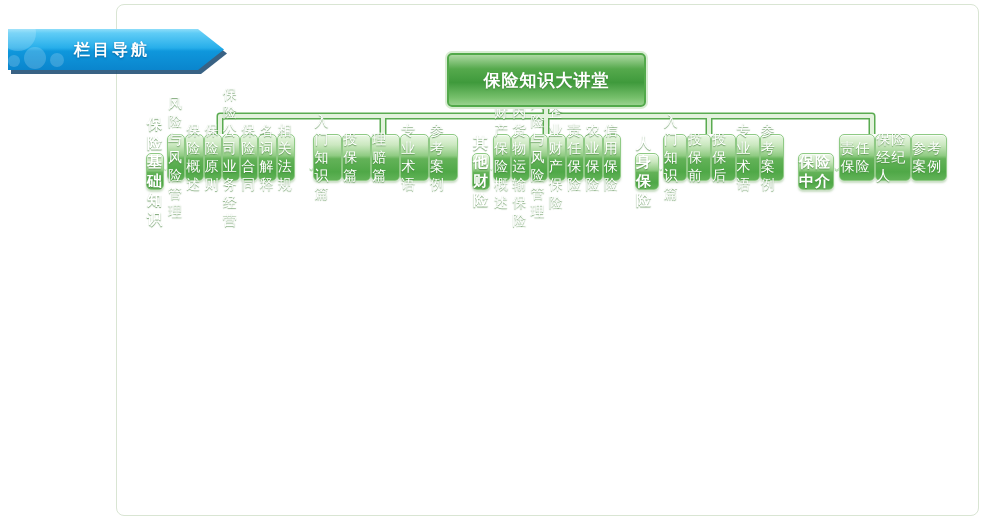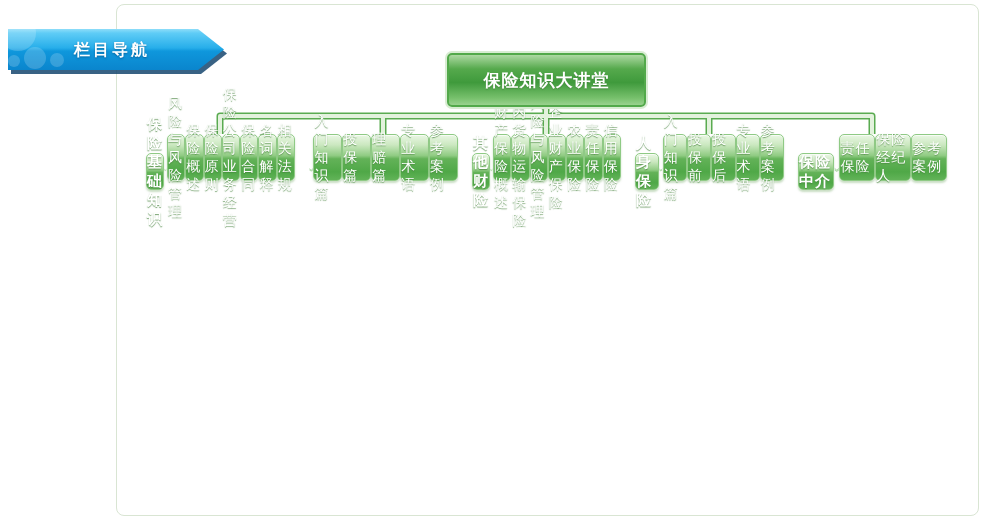--- a/index.html
+++ b/index.html
@@ -124,22 +124,22 @@
   <div class="column" style="left:472px">
     <div class="btn header">其他财险</div>
     <svg class="chev" width="24" height="16" viewBox="0 0 24 16">
       <path class="chev-line" d="M4 2 L12 8 L20 2"></path>
         <path class="chev-solid" d="M4 6.5 L12 12 L20 6.5 L20 9.5 L12 15 L4 9.5 Z"></path>
     </svg>
     <div class="btn item">财产保险概述</div>
     <div class="btn item">国内货物运输保险</div>
     <div class="btn item">风险与风险管理</div>
     <div class="btn item">企业财产保险</div>
+    <div class="btn item">责任保险</div>
     <div class="btn item">农业保险</div>
-    <div class="btn item">责任保险</div>
     <div class="btn item">信用保险</div>
   </div>
 
   <div class="column" style="left:635px">
     <div class="btn header">人身保险</div>
     <svg class="chev" width="24" height="16" viewBox="0 0 24 16">
       <path class="chev-line" d="M4 2 L12 8 L20 2"></path>
         <path class="chev-solid" d="M4 6.5 L12 12 L20 6.5 L20 9.5 L12 15 L4 9.5 Z"></path>
     </svg>
     <div class="btn item">入门知识篇</div>

